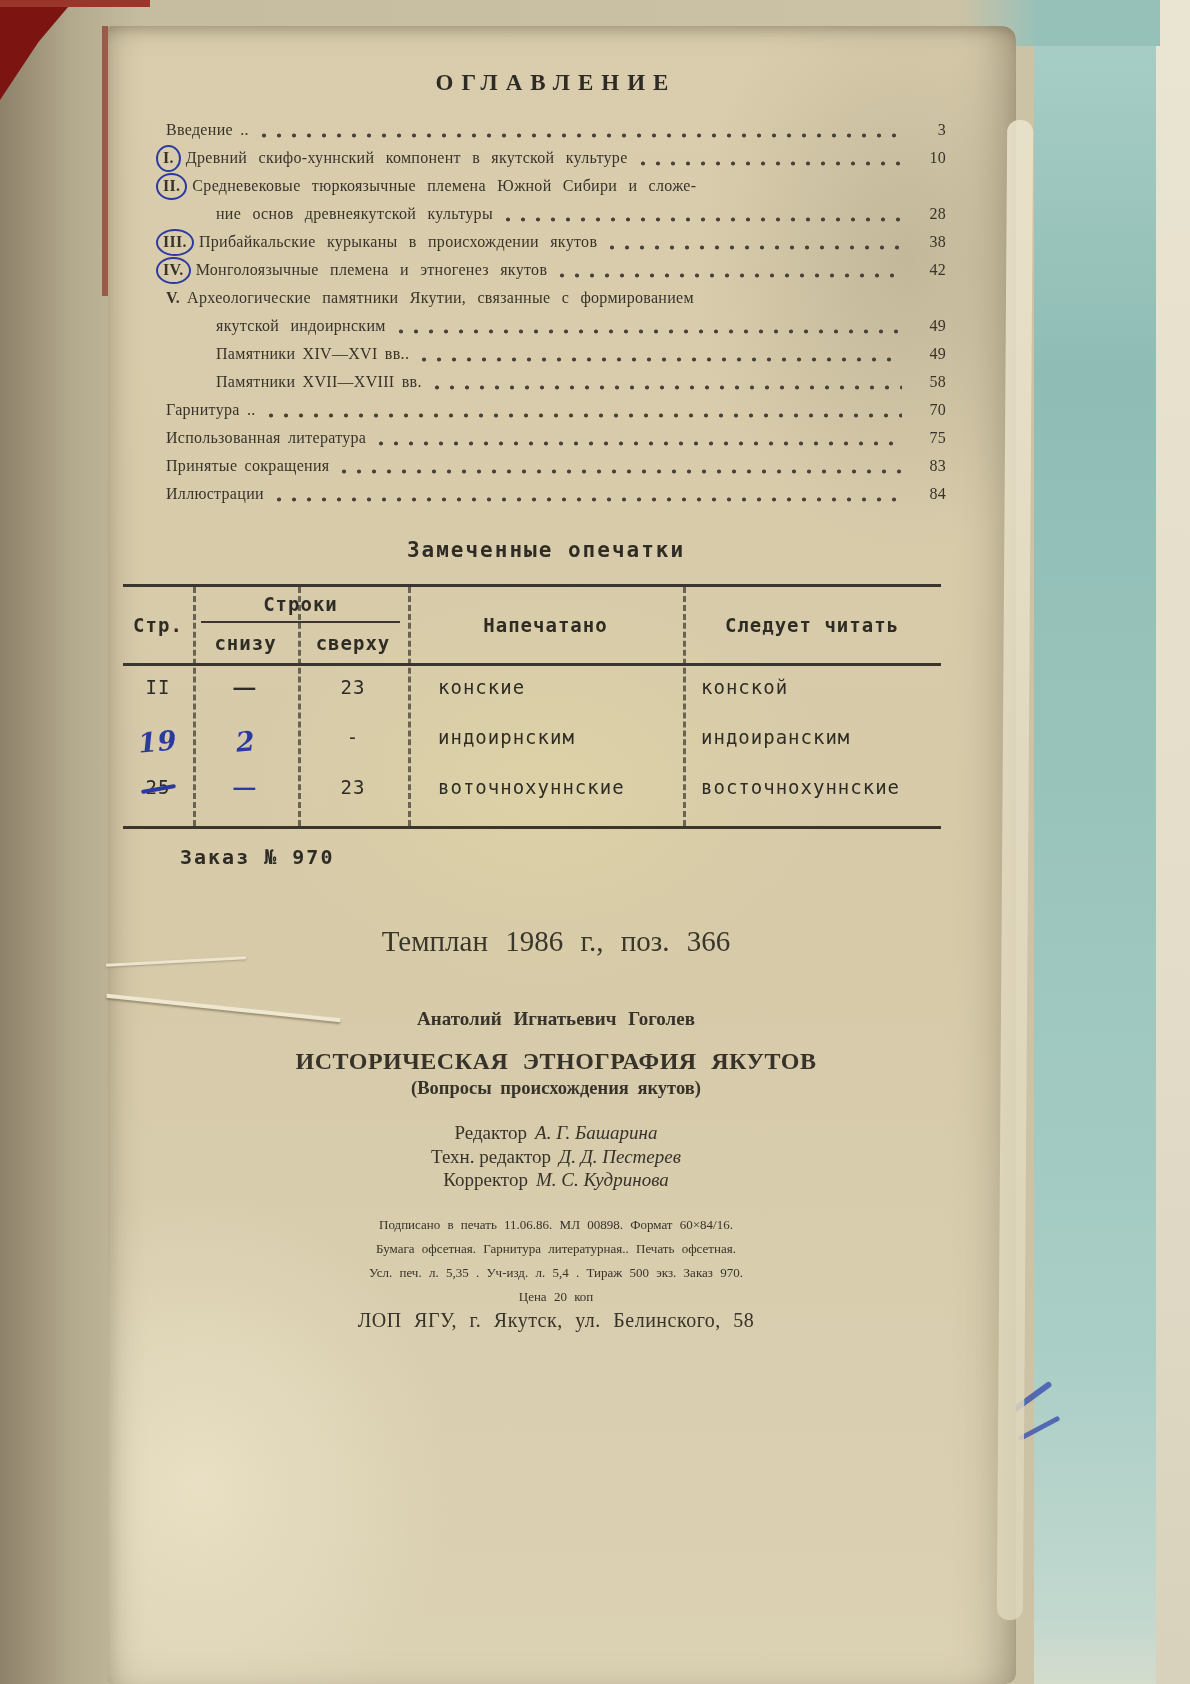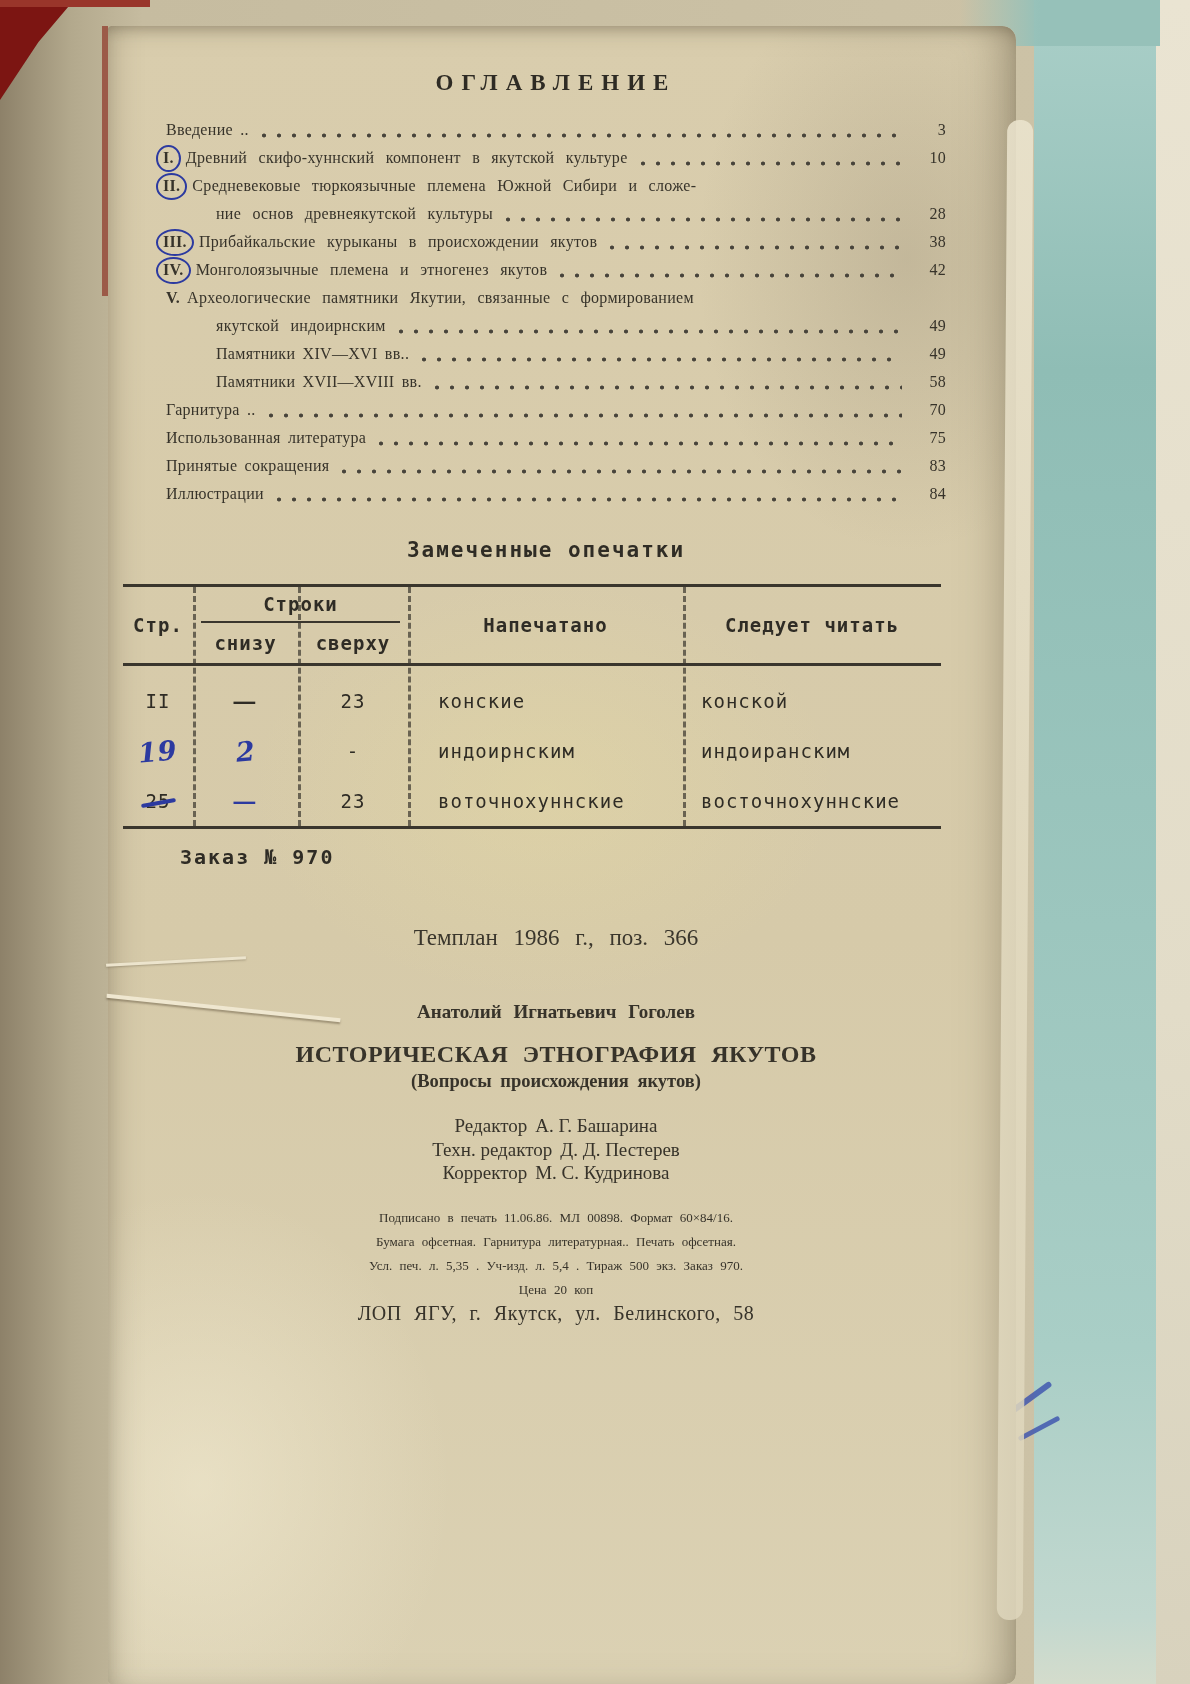--- a/index.html
+++ b/index.html
@@ -71,43 +71,43 @@
     grid-template-rows:36px 40px; border-bottom:3px solid #3a362d; }
   .hc { display:flex; align-items:center; justify-content:center; font-weight:bold; letter-spacing:1px; }
   .h-str  { grid-column:1; grid-row:1/3; }
   .h-lines{ grid-column:2/4; grid-row:1; border-bottom:2px solid #3a362d; margin:0 8px; }
   .h-bot  { grid-column:2; grid-row:2; }
   .h-top  { grid-column:3; grid-row:2; }
   .h-pr   { grid-column:4; grid-row:1/3; }
   .h-sr   { grid-column:5; grid-row:1/3; }
   .egrid-body { display:grid; grid-template-columns:70px 105px 110px 275px 1fr;
     grid-auto-rows:50px; margin-top:10px; }
-  .bc { display:flex; align-items:center; justify-content:center; letter-spacing:1px; }
+  .bc { display:flex; align-items:flex-start; justify-content:center; letter-spacing:1px; }
   .bc.left { justify-content:flex-start; padding-left:30px; }
   .bc.left2 { justify-content:flex-start; padding-left:18px; }
   .dash { display:inline-block; transform:scaleX(1.9); font-weight:bold; }
   .bluehand { font-family:"DejaVu Serif", serif; font-style:italic; font-weight:bold;
     color:#2c3aa0; font-size:27px; transform:rotate(-5deg); display:inline-block; }
   .bluedash { color:#2c3aa0; font-weight:bold; transform:scaleX(1.9); display:inline-block; }
   .strike { position:relative; display:inline-block; }
   .strike::after { content:""; position:absolute; left:-5px; right:-5px; top:52%; height:4px;
     background:#2c3aa0; transform:rotate(-10deg); border-radius:2px; }
   .vsep { position:absolute; top:0; bottom:0; border-left:3px dashed rgba(58,54,45,.7); }
   .vs1 { left:70px; } .vs2 { left:175px; } .vs3 { left:285px; } .vs4 { left:560px; }
 
   .order-note { font-family:"DejaVu Sans Mono", monospace; font-size:20px; font-weight:bold;
     letter-spacing:2px; margin:16px 0 0 14px; color:#2f2c25; }
 
   .center { text-align:center; }
-  .templan { font-size:23px; word-spacing:10px; margin-top:56px; color:#3a362c;text-align:center; }
+  .templan { font-size:29px; word-spacing:10px; margin-top:56px; color:#3a362c;text-align:center; }
   .author { font-size:19px; font-weight:bold; word-spacing:7px; margin-top:50px; }
   .book-title { font-size:24px; font-weight:bold; letter-spacing:.5px; word-spacing:8px; margin-top:18px; }
   .book-subtitle { font-size:18.5px; font-weight:bold; word-spacing:4px; margin-top:3px; }
   .staff { margin-top:22px; font-size:19px; line-height:23.5px; }
-  .staff .name { margin-left:8px; }
+  .staff .name { font-style:italic; margin-left:8px; }
   .imprint { margin-top:21px; font-size:13px; line-height:24px; word-spacing:4px; }
   .address { font-size:20px; word-spacing:7px; letter-spacing:.5px; }
 </style>
 </head>
 <body>
 
 <div class="edge-white-right"></div>
 <div class="teal-strip"></div>
 <div class="teal-top"></div>
 <div class="red-corner"></div>

